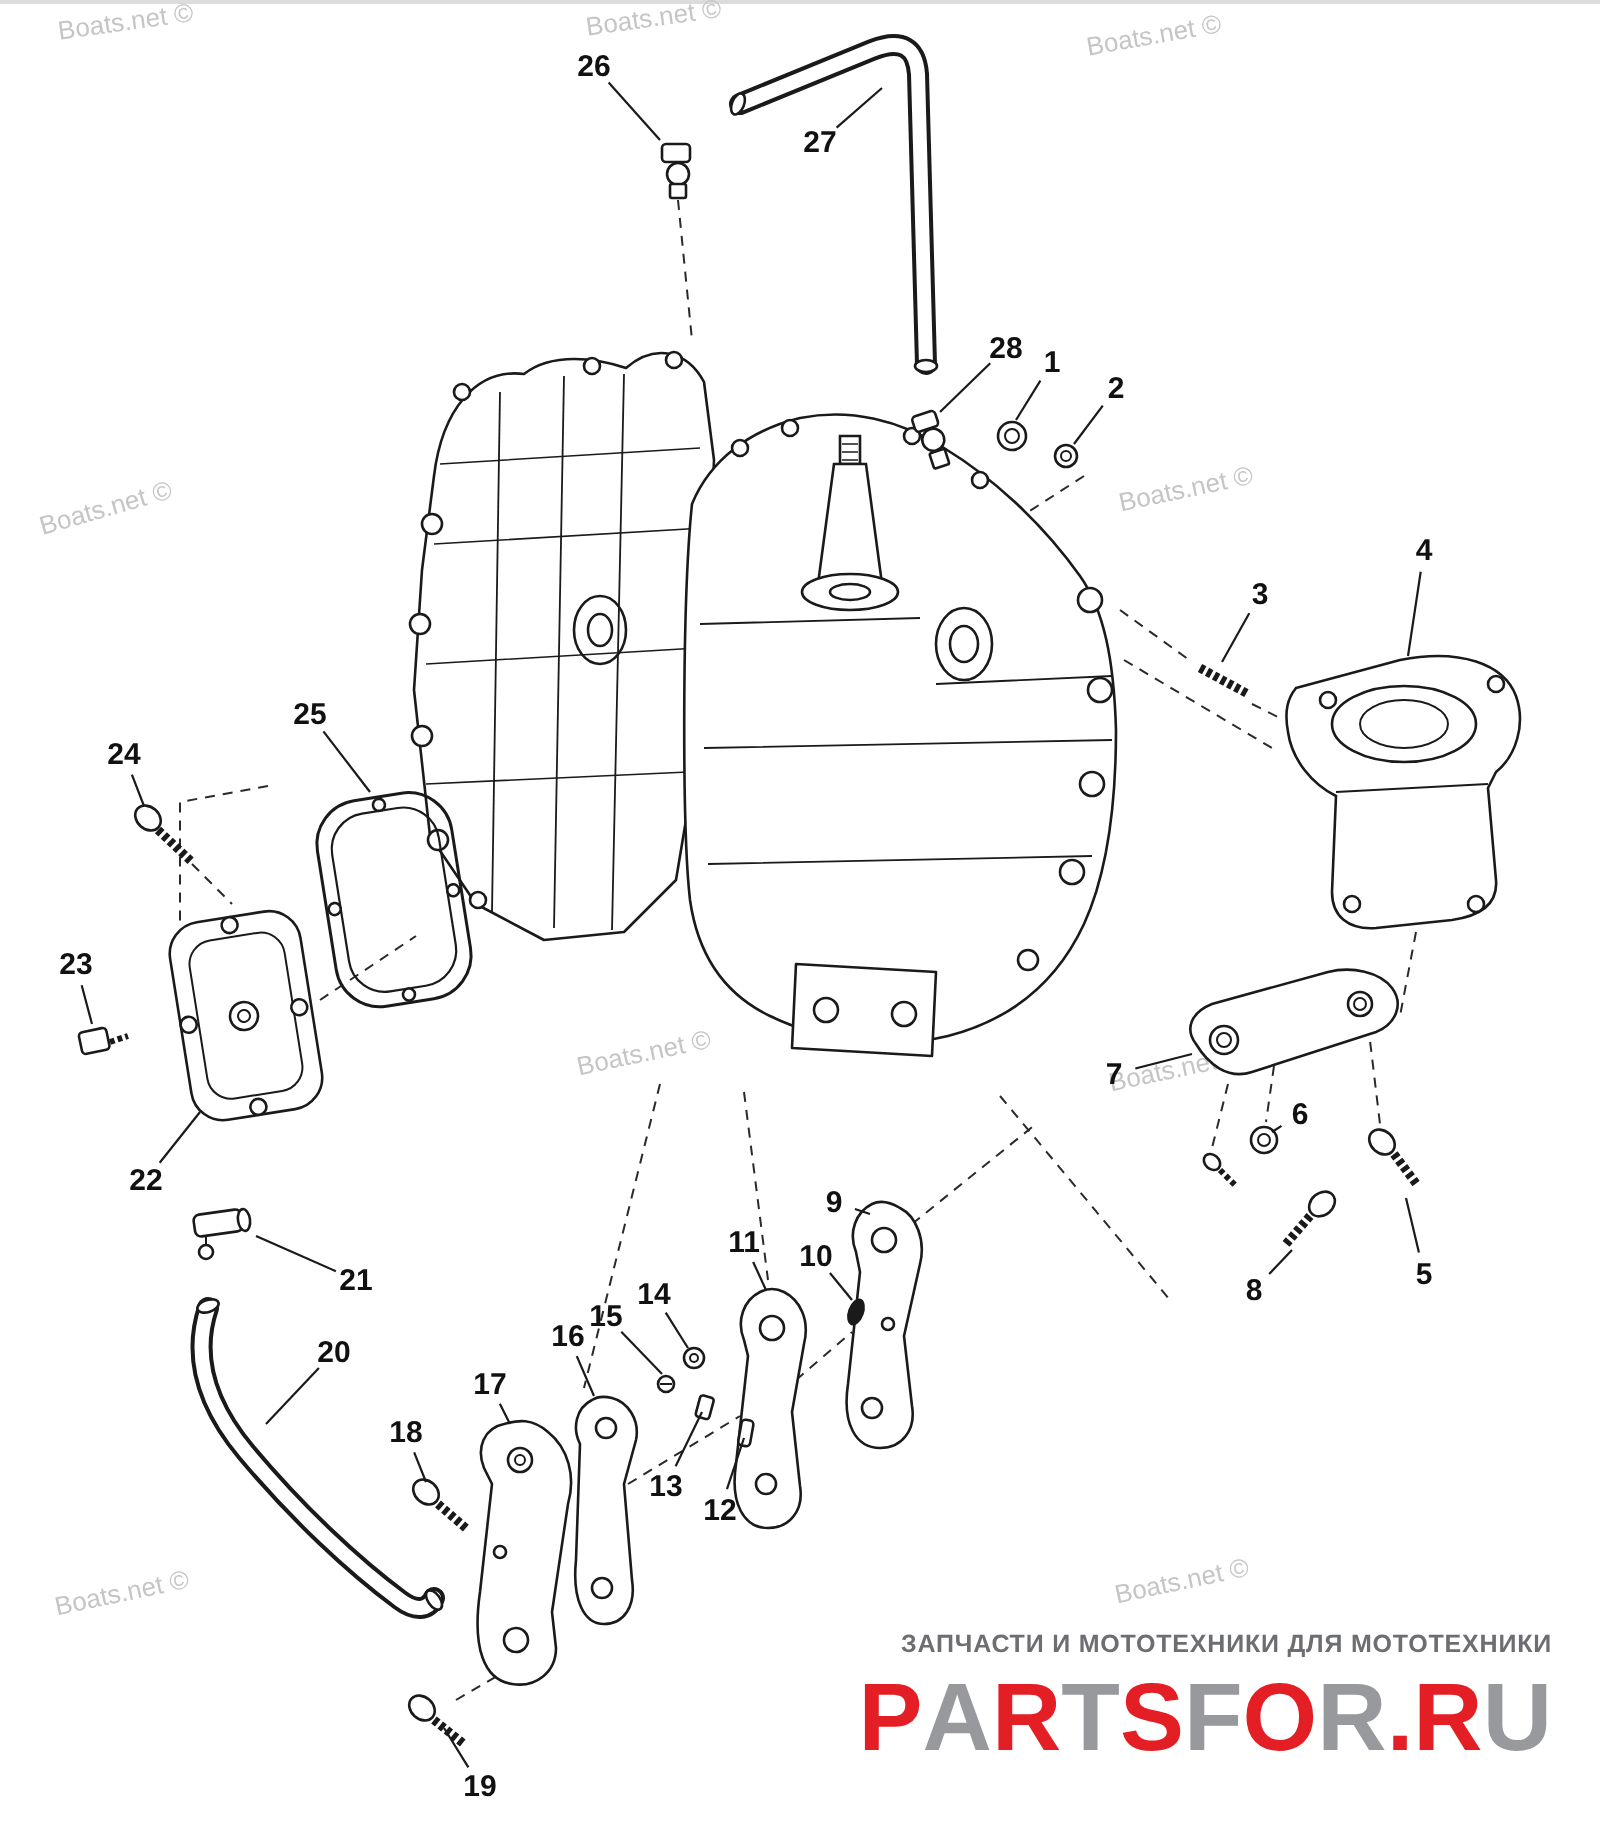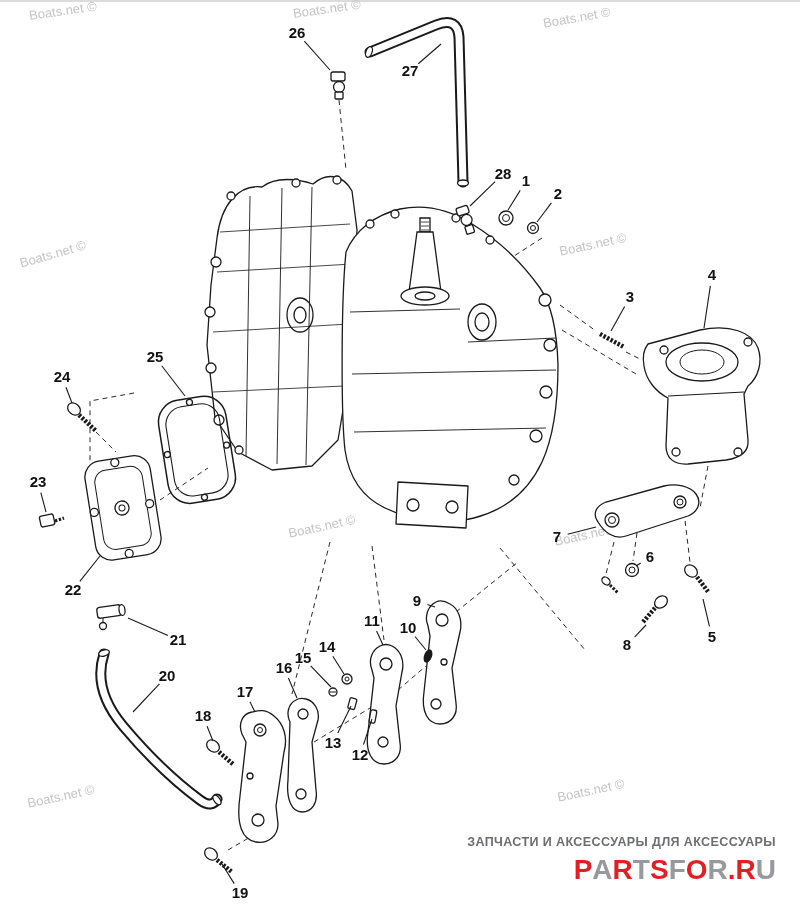--- a/index.html
+++ b/index.html
@@ -20,21 +20,21 @@
   .leader{stroke:#1a1a1a;stroke-width:1.1}
   .ln{stroke:#1a1a1a;fill:none}
   .part{fill:#fff;stroke:#1a1a1a;stroke-width:1.3}
   .dash path{stroke:#2a2a2a;stroke-width:1;stroke-dasharray:5 4;fill:none}
   .thr{stroke:#1a1a1a;stroke-width:4.5;stroke-dasharray:2.4 1.6;fill:none}
   .footer{position:absolute;right:24px;bottom:32px;text-align:right}
   .tagline{
     font-size:12.5px;font-weight:bold;color:#6d6e71;letter-spacing:.4px;
     margin-bottom:7px;
   }
-  .logo{font-size:28px;font-weight:bold;line-height:1;letter-spacing:0}
+  .logo{font-size:48px;font-weight:bold;line-height:1;letter-spacing:0}
   .logo span{display:inline-block}
 </style>
 </head>
 <body>
 
 <div class="topline"></div>
 
 <div>
     <span class="watermark" style="left: 28px; top: 8px; transform: rotate(-8deg);">Boats.net ©</span>
     <span class="watermark" style="left: 292px; top: 6px; transform: rotate(-8deg);">Boats.net ©</span>
@@ -324,15 +324,15 @@
       <line x1="640.7470367708579" y1="562.9483335044484" x2="636" y2="566" class="leader"></line>
       <text x="650" y="562" class="callout">6</text>
       <line x1="709.4648697773287" y1="626.2961168376099" x2="703" y2="599" class="leader"></line>
       <text x="712" y="642" class="callout">5</text>
       <line x1="634.5762440810616" y1="637.0250062304615" x2="646" y2="625" class="leader"></line>
       <text x="627" y="650" class="callout">8</text>
     </g>
 </svg>
 
 <div class="footer">
-  <div class="tagline">ЗАПЧАСТИ И АКСЕССУАРЫ ДЛЯ АКСЕССУАРЫ</div>
+  <div class="tagline">ЗАПЧАСТИ И МОТОТЕХНИКИ ДЛЯ МОТОТЕХНИКИ</div>
   <div class="logo"><span style="color: rgb(227, 30, 36);">P</span><span style="color: rgb(151, 153, 156);">A</span><span style="color: rgb(227, 30, 36);">R</span><span style="color: rgb(151, 153, 156);">T</span><span style="color: rgb(227, 30, 36);">S</span><span style="color: rgb(151, 153, 156);">F</span><span style="color: rgb(227, 30, 36);">O</span><span style="color: rgb(151, 153, 156);">R</span><span style="color: rgb(227, 30, 36);">.</span><span style="color: rgb(227, 30, 36);">R</span><span style="color: rgb(151, 153, 156);">U</span></div>
 </div>
 
 </body></html>

